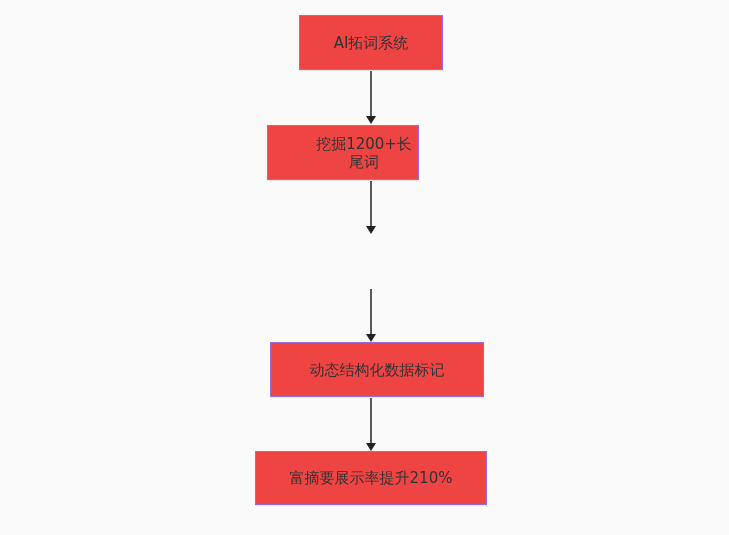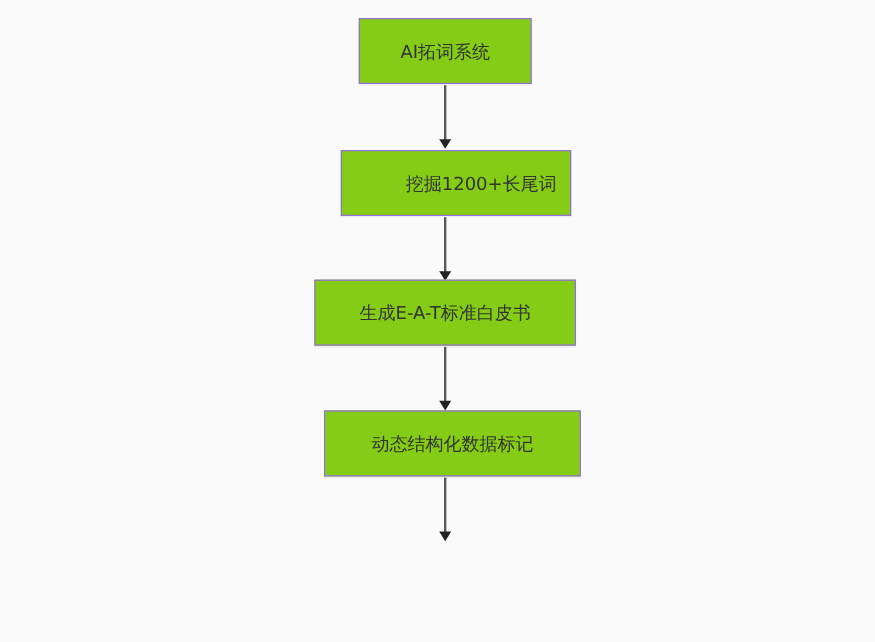--- a/index.html
+++ b/index.html
@@ -12,33 +12,33 @@
     overflow: hidden;
   }
   .canvas {
     position: relative;
     width: 729px;
     height: 535px;
   }
   .node {
     position: absolute;
     box-sizing: border-box;
-    background: #84cc16;
+    background: #ef4444;
     border: 1px solid #9370db;
     display: flex;
     align-items: center;
     justify-content: center;
     color: #333333;
     font-size: 15px;
     line-height: 1.2;
     text-align: center;
     box-shadow: 0 1px 1px rgba(0,0,0,0.08);
   }
   #n1 { left: 299px; top: 15px;  width: 144px; height: 55px; }
-  #n2 { left: 284px; top: 125px; width: 192px; height: 55px; padding-left: 42px; }
+  #n2 { left: 267px; top: 125px; width: 152px; height: 55px; padding-left: 42px; }
   #n3 { left: 262px; top: 233px; width: 218px; height: 55px; }
   #n4 { left: 270px; top: 342px; width: 214px; height: 55px; }
   #n5 { left: 255px; top: 451px; width: 232px; height: 54px; }
 
   .edge-line {
     position: absolute;
     left: 370px;
     width: 2px;
     height: 46px;
     background: #5a5a5a;
@@ -69,28 +69,28 @@
   <div class="edge-line" id="e1-line"></div>
   <div class="edge-head" id="e1-head"></div>
 
   <div class="node" id="n2">
     <span>挖掘1200+长尾词</span>
   </div>
 
   <div class="edge-line" id="e2-line"></div>
   <div class="edge-head" id="e2-head"></div>
 
-  <div class="node" id="n3">
-    <span>生成E-A-T标准白皮书</span>
-  </div>
 
   <div class="edge-line" id="e3-line"></div>
   <div class="edge-head" id="e3-head"></div>
 
   <div class="node" id="n4">
     <span>动态结构化数据标记</span>
   </div>
 
   <div class="edge-line" id="e4-line"></div>
   <div class="edge-head" id="e4-head"></div>
 
+  <div class="node" id="n5">
+    <span>富摘要展示率提升210%</span>
+  </div>
 
 </div>
 
 </body></html>

